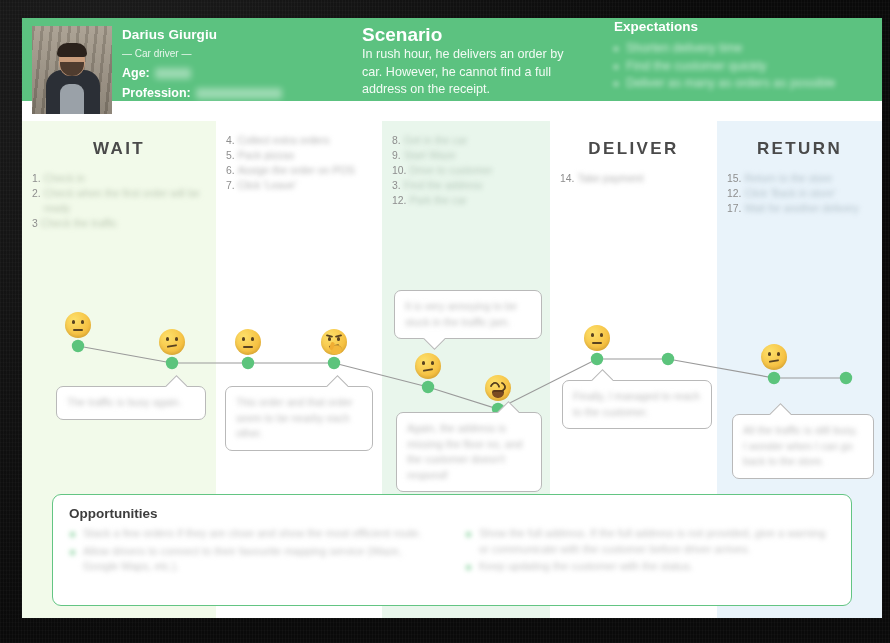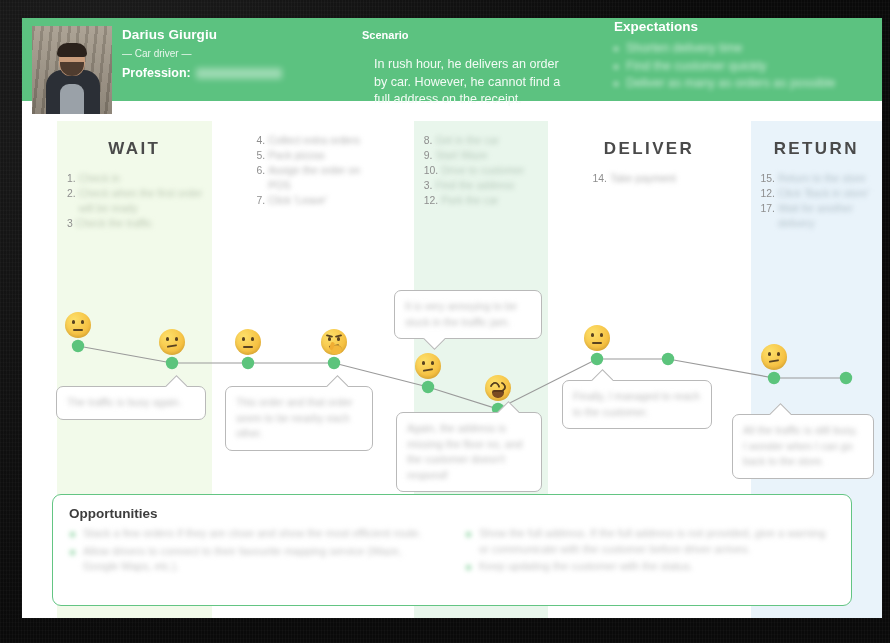--- a/index.html
+++ b/index.html
@@ -78,41 +78,41 @@
   .kv{font-size:12.5px;font-weight:bold;line-height:20px;display:flex;align-items:center;gap:5px;}
   .redact{
     display:inline-block;height:11px;border-radius:2px;
     background:rgba(255,255,255,.40);
     filter:blur(3px);
   }
   .redact.w1{width:36px;}
   .redact.w2{width:86px;}
 
   .scenario{position:absolute;left:340px;top:8px;width:220px;color:#fff;}
-  .scenario h3{margin:0 0 2px 0;font-size:11px;font-weight:bold;line-height:18px;}
-  .scenario p{margin:12px;font-size:12.6px;line-height:17.5px;color:#f2fbf4;font-weight:normal;}
+  .scenario h3{margin:0 0 2px 0;font-size:19px;font-weight:bold;line-height:18px;}
+  .scenario p{margin:0;font-size:12.6px;line-height:17.5px;color:#f2fbf4;font-weight:normal;}
 
   .expect{position:absolute;left:592px;top:0;width:250px;color:#fff;}
   .expect h3{margin:0 0 4px 0;font-size:13.5px;font-weight:bold;line-height:18px;}
   .expect ul{margin:0;padding:0;list-style:none;}
   .expect li{
     font-size:12.4px;line-height:17.5px;position:relative;padding-left:12px;
     color:rgba(255,255,255,.72);filter:blur(2.6px);
   }
   .expect li::before{
     content:"";position:absolute;left:0;top:7px;width:4px;height:4px;
     background:rgba(255,255,255,.85);border-radius:50%;
   }
 
   
   #columns{
     position:absolute;left:0;top:103px;width:860px;height:497px;
     display:flex;
   }
-  .col{position:relative;height:100%;box-sizing:border-box;margin-left:35px;}
+  .col{position:relative;height:100%;box-sizing:border-box;}
   .col-title{
     text-align:center;font-size:17px;font-weight:bold;color:#4a4a4a;
     letter-spacing:2.4px;padding-top:18px;
   }
   .steps{margin:12px 0 0 0;padding:0 6px 0 10px;list-style:none;}
   .steps li{
     font-size:10.6px;line-height:15px;color:#9d9d9d;
     display:flex;gap:3px;align-items:flex-start;
   }
   .step-num{flex:0 0 auto;color:#8e8e8e;font-size:10.4px;}
@@ -204,20 +204,24 @@
         <div class="photo-body"></div>
         <div class="photo-shirt"></div>
         <div class="photo-head"></div>
         <div class="photo-beard"></div>
         <div class="photo-hair"></div>
       </div>
 
       <div class="persona-meta">
         <div class="persona-name">Darius Giurgiu</div>
         <div class="persona-role">— Car driver —</div>
+        <div class="kv">
+          <span>Age:</span>
+          <span class="redact w1"></span>
+        </div>
         <div class="kv">
           <span>Profession:</span>
           <span class="redact w2"></span>
         </div>
       </div>
 
       <div class="scenario">
         <h3>Scenario</h3>
         <p>In rush hour, he delivers an order by car. However, he cannot find a full address on the receipt.</p>
       </div>

